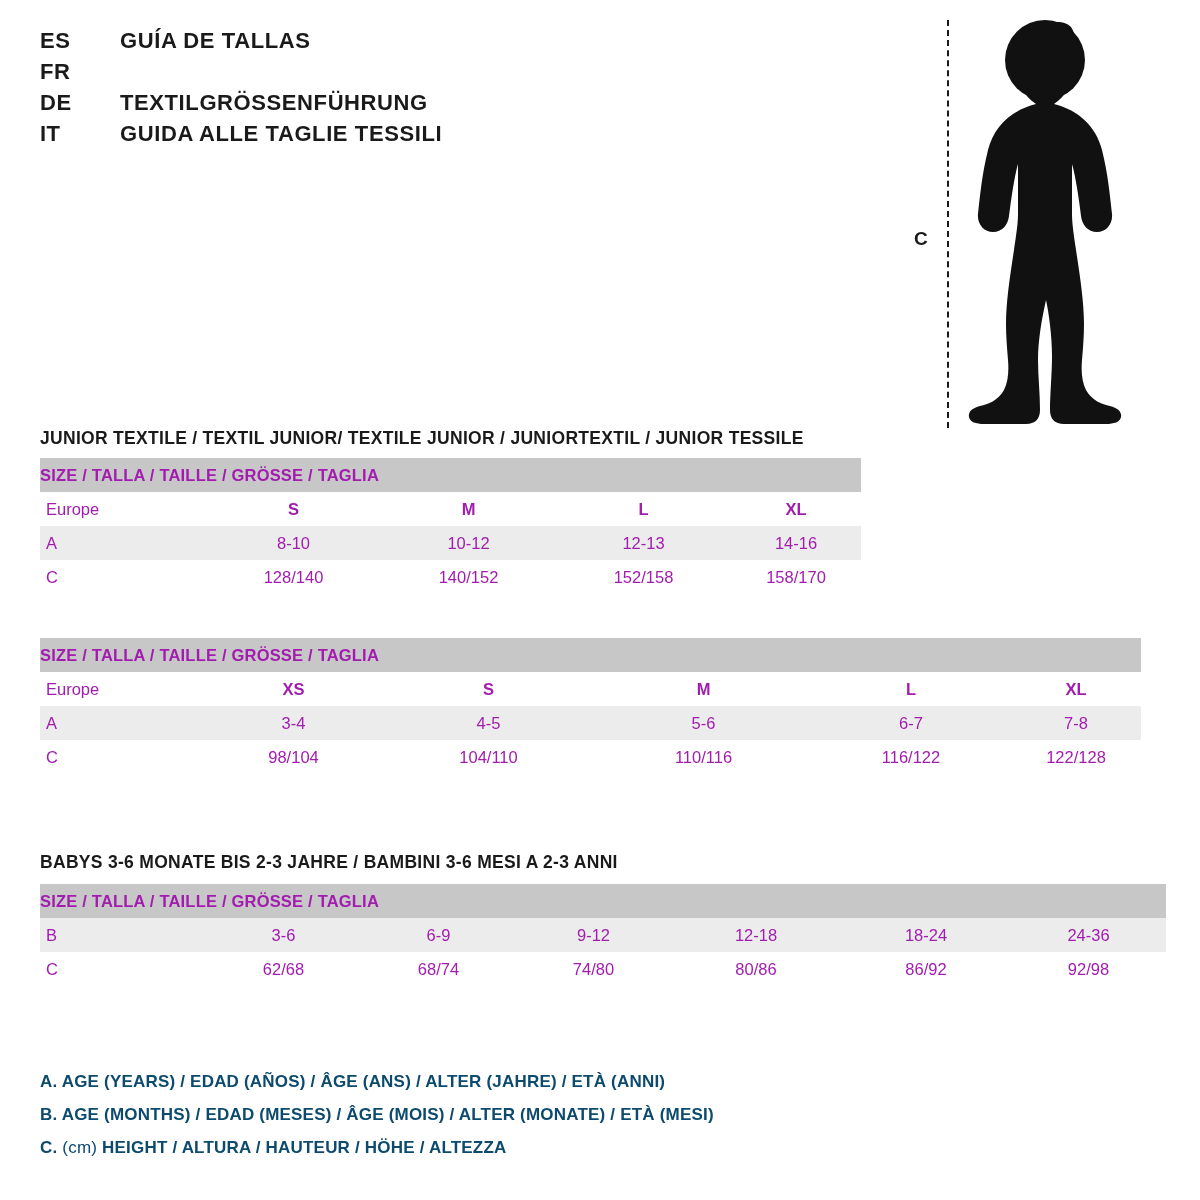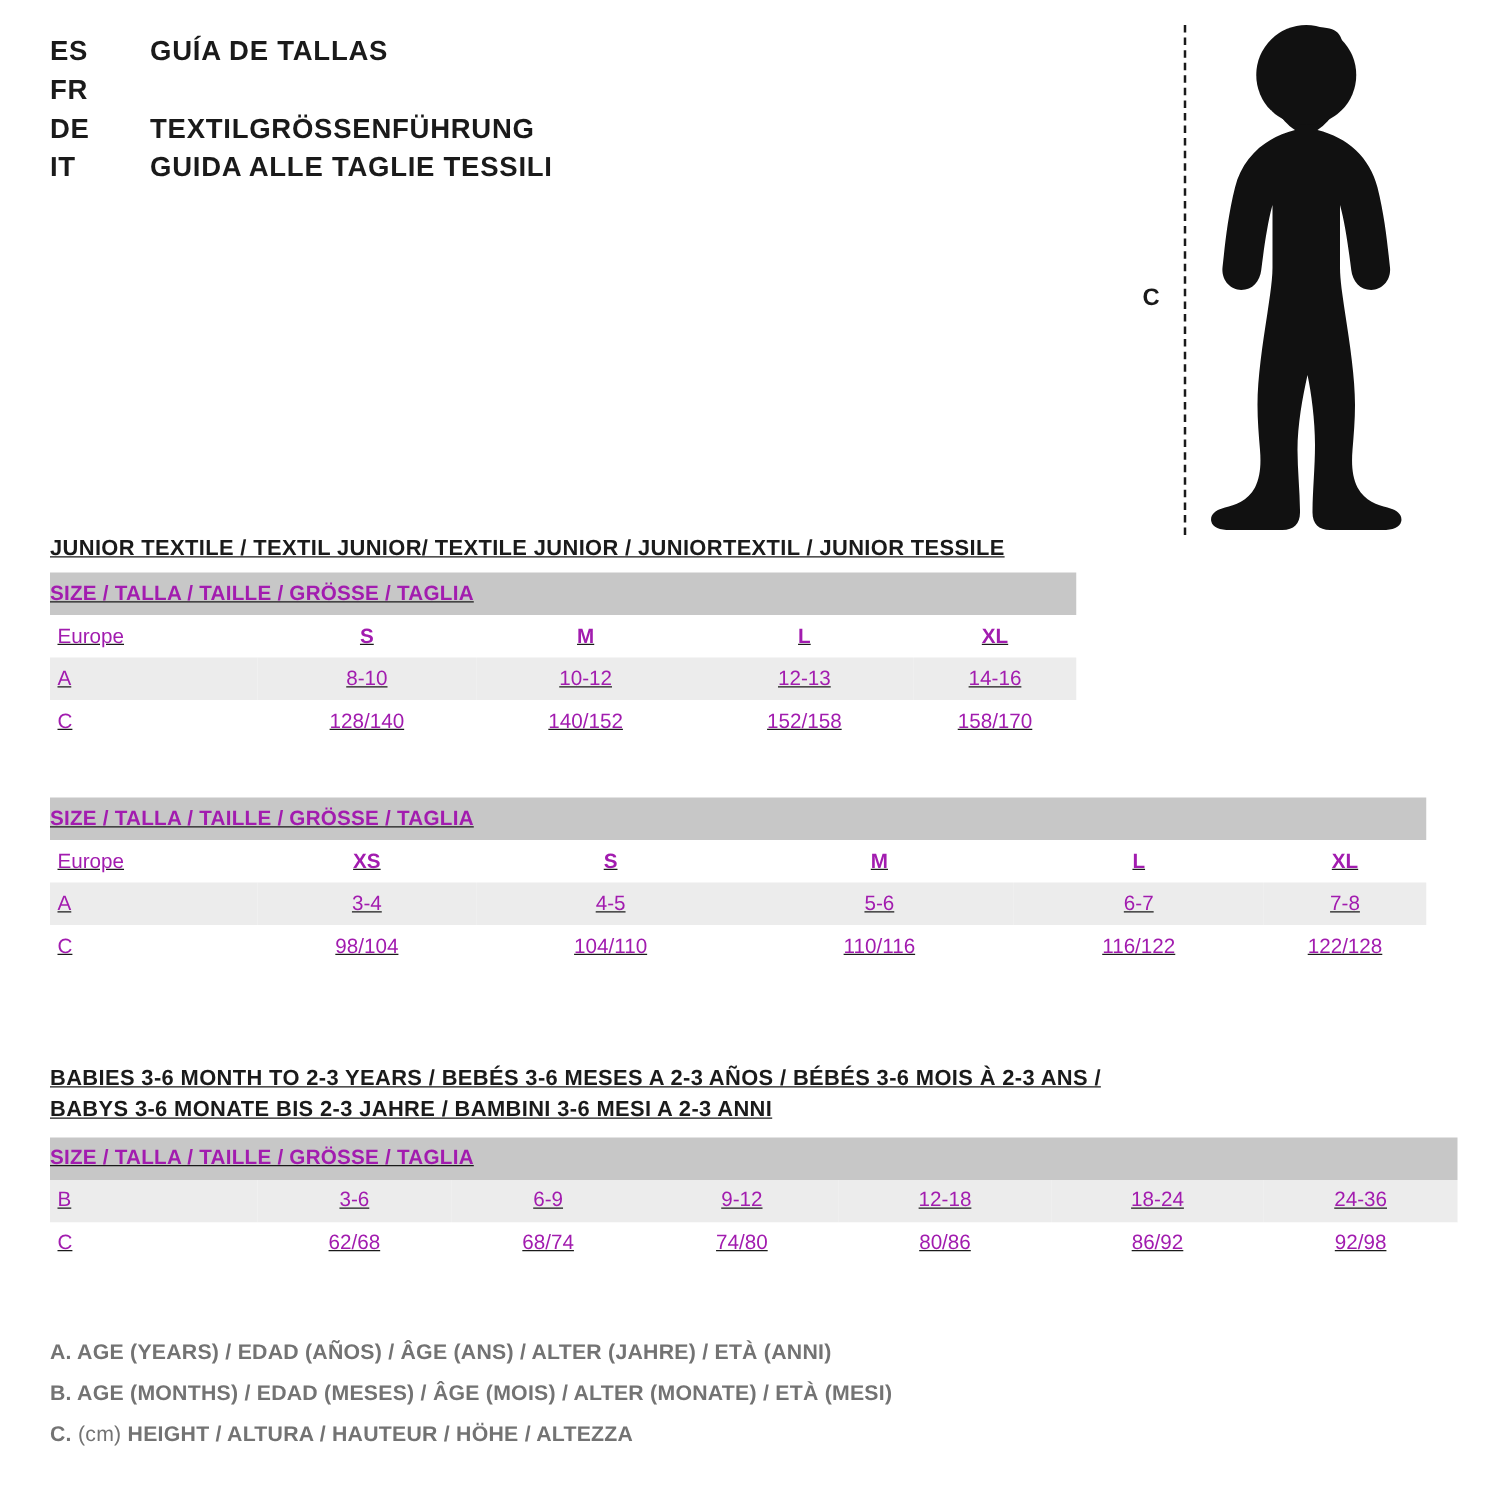--- a/index.html
+++ b/index.html
@@ -70,21 +70,20 @@
   .silhouette {
     position: absolute;
     left: 60px;
     top: 8px;
   }
 
   
   .section {
     position: absolute;
     left: 40px;
-    text-decoration: underline;
   }
   .section-title {
     font-size: 17.5px;
     font-weight: 700;
     letter-spacing: 0.3px;
     color: #1a1a1a;
     margin-bottom: 9px;
     white-space: nowrap;
   }
   .section-title-2 {
@@ -128,21 +127,21 @@
   }
 
   
   .footnotes {
     position: absolute;
     left: 40px;
     top: 1065px;
     font-size: 17px;
     font-weight: 700;
     letter-spacing: 0.2px;
-    color: #737373;
+    color: #0c4a6e;
     line-height: 1.95;
   }
   .footnote-line { white-space: nowrap; }
   .fn-normal { font-weight: 400; }
 </style>
 </head>
 <body>
 
 <div class="header">
   <div class="header-row">
@@ -270,21 +269,20 @@
       <td class="cell-val">104/110</td>
       <td class="cell-val">110/116</td>
       <td class="cell-val">116/122</td>
       <td class="cell-val">122/128</td>
     </tr>
   </tbody>
     </table>
 </div>
 
 <div class="section" style="top:850px;">
-  <div class="section-title-2">BABIES 3-6 MONTH TO 2-3 YEARS / BEBÉS 3-6 MESES A 2-3 AÑOS / BÉBÉS 3-6 MOIS À 2-3 ANS /</div>
   <div class="section-title-2" style="margin-bottom:9px;">BABYS 3-6 MONATE BIS 2-3 JAHRE / BAMBINI 3-6 MESI A 2-3 ANNI</div>
   <table class="size-table">
     <tbody>
         <tr class="banner-row">
       <td colspan="7">SIZE / TALLA / TAILLE / GRÖSSE / TAGLIA</td>
     </tr>
     <tr class="row-grey">
       <td class="cell-label" style="width:160px;">B</td>
       <td class="cell-val" style="width:155px;">3-6</td>
       <td class="cell-val" style="width:155px;">6-9</td>

